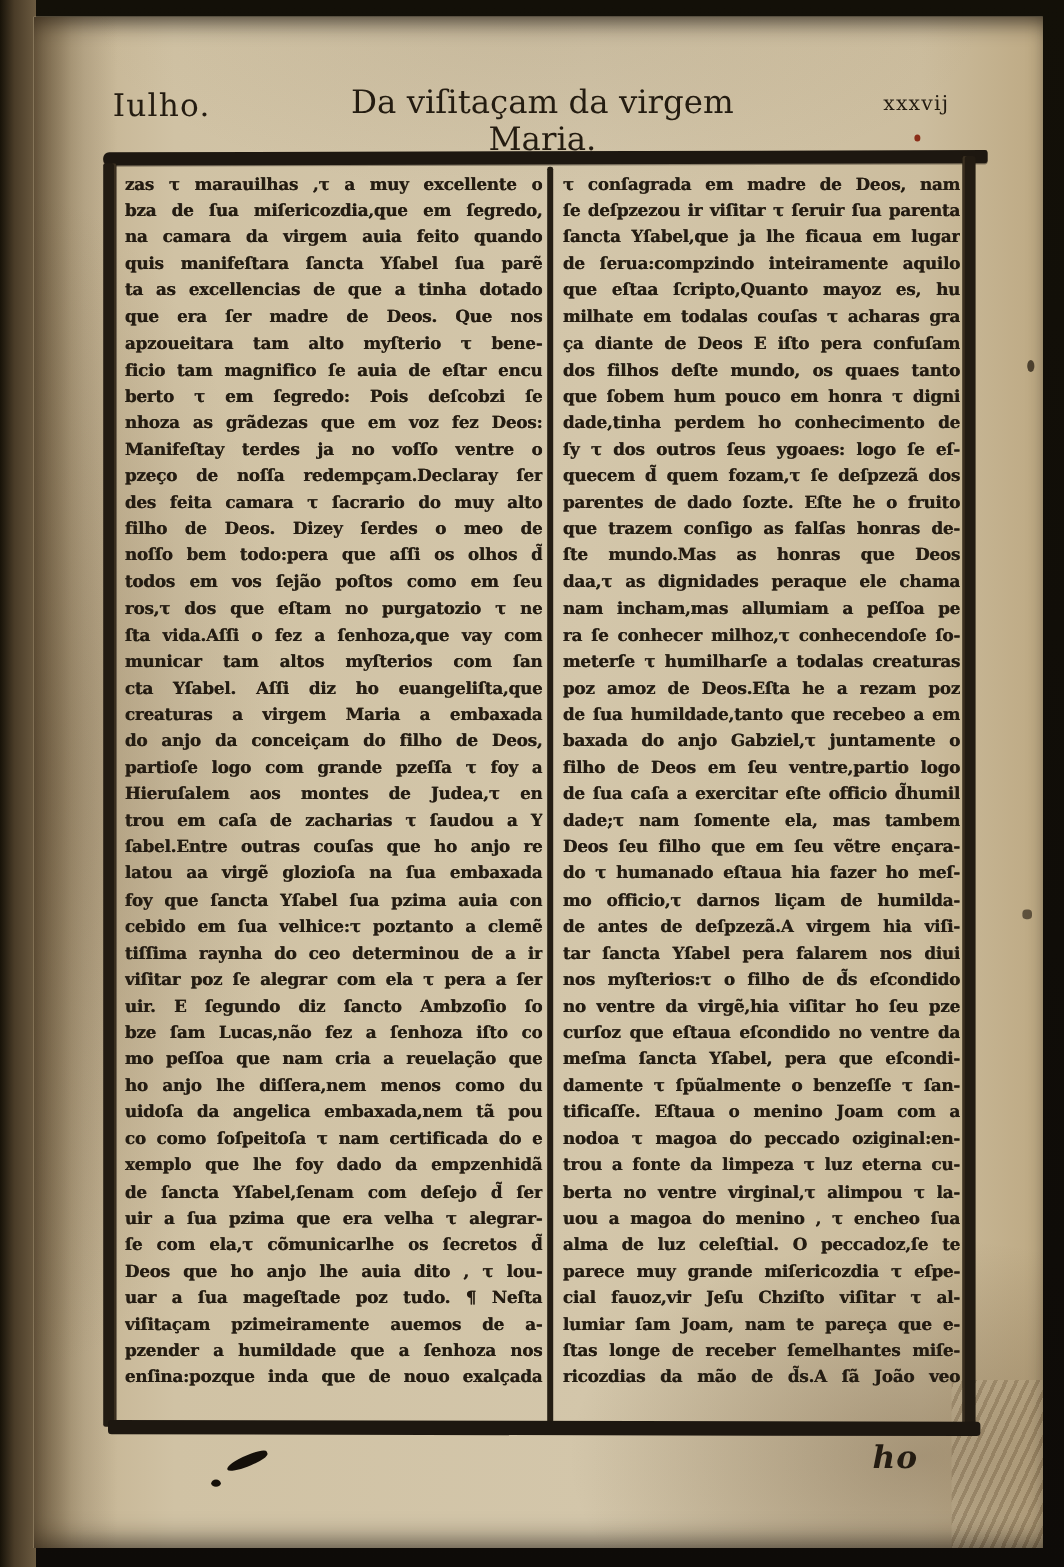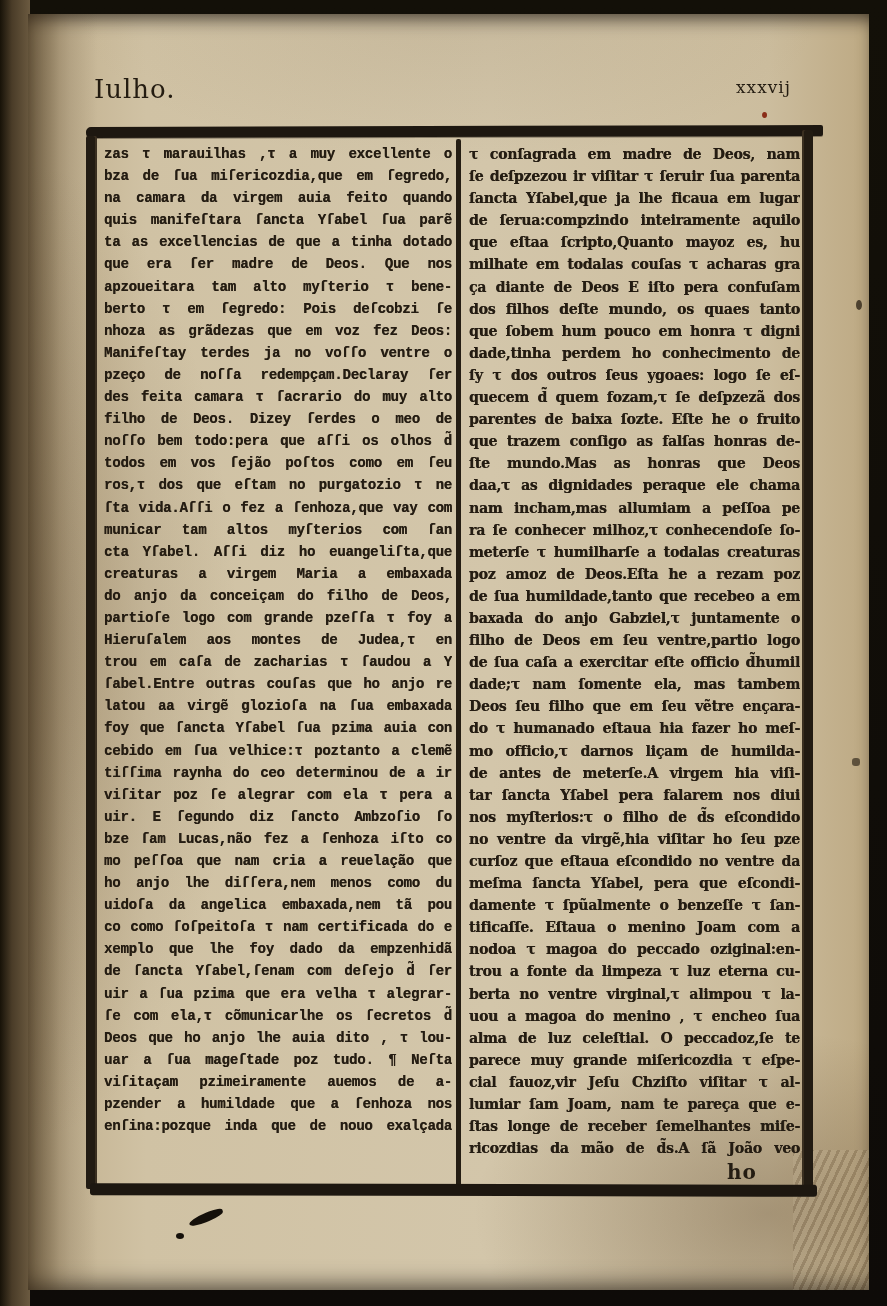--- a/index.html
+++ b/index.html
@@ -36,61 +36,63 @@
   .rule-bottom{position:absolute;left:90px;top:1184px;width:727px;height:12px;background:#1d1710;
             border-radius:3px;transform:rotate(.12deg);}
   .border-left{position:absolute;left:86px;top:136px;width:11px;height:1053px;background:#221b12;
             box-shadow:inset -2px 0 0 #3a2f20;border-radius:2px;}
   .border-right{position:absolute;left:802px;top:130px;width:11px;height:1060px;background:#221b12;
             box-shadow:inset 2px 0 0 #3a2f20;border-radius:2px;}
   .divider{position:absolute;left:456px;top:139px;width:5px;height:1047px;background:#241d13;border-radius:2px;}
   
   .col{position:absolute;top:143px;font-weight:700;font-size:14px;color:#241c12;
        letter-spacing:-.2px;text-shadow:.3px 0 0 rgba(36,28,18,.85);}
-  .col-left{left:104px;width:348px;font-family:Liberation Mono, monospace;}
+  .col-left{left:104px;width:348px;}
   .col-right{left:469px;width:331px;}
   .line{height:22.1px;line-height:22.1px;overflow:hidden;
         text-align:justify;text-align-last:justify;}
   
-  .catchword{position:absolute;left:727px;top:1160px;width:60px;font-size:20px;font-weight:700;
-        color:#241c12;letter-spacing:1px;}
+  .catchword{position:absolute;left:727px;top:1200px;width:60px;font-size:26px;font-weight:700;
+        color:#241c12;letter-spacing:1px;font-style:italic;}
   
   .ink-blot{position:absolute;left:188px;top:1213px;width:36px;height:9px;background:#15100a;
         border-radius:60% 40% 50% 50%;transform:rotate(-22deg);}
   .ink-dot{position:absolute;left:176px;top:1233px;width:8px;height:6px;background:#15100a;border-radius:50%;}
   .speck-a{position:absolute;left:856px;top:300px;width:6px;height:10px;background:rgba(30,22,12,.7);border-radius:50%;}
   .speck-b{position:absolute;left:852px;top:758px;width:8px;height:8px;background:rgba(30,22,12,.6);border-radius:40%;}
   .stain-red{position:absolute;left:762px;top:112px;width:5px;height:6px;background:#8a2d18;border-radius:50%;}
 </style>
 </head>
 <body>
 
 <div class="scene">
   <div class="book-edge-left"></div>
 
   <div class="page"></div>
   <div class="fold"></div>
   <div class="striations"></div>
 
   <div class="header-month">Iulho.</div>
+  <div class="header-title">Da viſitaçam da virgem Maria.</div>
   <div class="header-folio">xxxvij</div>
 
   <div class="rule-top"></div>
   <div class="border-left"></div>
   <div class="divider"></div>
   <div class="border-right"></div>
 
   <div class="col col-left">
       <div class="line">zas τ marauilhas ,τ a muy excellente o</div>
       <div class="line">bza de ſua miſericozdia,que em ſegredo,</div>
       <div class="line">na camara da virgem auia feito quando</div>
       <div class="line">quis manifeſtara ſancta Yſabel ſua parẽ</div>
       <div class="line">ta as excellencias de que a tinha dotado</div>
       <div class="line">que era ſer madre de Deos. Que nos</div>
       <div class="line">apzoueitara tam alto myſterio τ bene-</div>
+      <div class="line">ficio tam magnifico ſe auia de eſtar encu</div>
       <div class="line">berto τ em ſegredo: Pois deſcobzi ſe</div>
       <div class="line">nhoza as grãdezas que em voz fez Deos:</div>
       <div class="line">Manifeſtay terdes ja no voſſo ventre o</div>
       <div class="line">pzeço de noſſa redempçam.Declaray ſer</div>
       <div class="line">des feita camara τ ſacrario do muy alto</div>
       <div class="line">filho de Deos. Dizey ſerdes o meo de</div>
       <div class="line">noſſo bem todo:pera que aſſi os olhos d̃</div>
       <div class="line">todos em vos ſejão poſtos como em ſeu</div>
       <div class="line">ros,τ dos que eſtam no purgatozio τ ne</div>
       <div class="line">ſta vida.Aſſi o fez a ſenhoza,que vay com</div>
@@ -129,37 +131,37 @@
       <div class="line">ſancta Yſabel,que ja lhe ficaua em lugar</div>
       <div class="line">de ſerua:compzindo inteiramente aquilo</div>
       <div class="line">que eſtaa ſcripto,Quanto mayoz es, hu</div>
       <div class="line">milhate em todalas couſas τ acharas gra</div>
       <div class="line">ça diante de Deos E iſto pera confuſam</div>
       <div class="line">dos filhos deſte mundo, os quaes tanto</div>
       <div class="line">que ſobem hum pouco em honra τ digni</div>
       <div class="line">dade,tinha perdem ho conhecimento de</div>
       <div class="line">ſy τ dos outros ſeus ygoaes: logo ſe eſ-</div>
       <div class="line">quecem d̃ quem fozam,τ ſe deſpzezã dos</div>
-      <div class="line">parentes de baixa ſozte. Eſte he o fruito</div>
+      <div class="line">parentes de dado ſozte. Eſte he o fruito</div>
       <div class="line">que trazem conſigo as falſas honras de-</div>
       <div class="line">ſte mundo.Mas as honras que Deos</div>
       <div class="line">daa,τ as dignidades peraque ele chama</div>
       <div class="line">nam incham,mas allumiam a peſſoa pe</div>
       <div class="line">ra ſe conhecer milhoz,τ conhecendoſe ſo-</div>
       <div class="line">meterſe τ humilharſe a todalas creaturas</div>
       <div class="line">poz amoz de Deos.Eſta he a rezam poz</div>
       <div class="line">de ſua humildade,tanto que recebeo a em</div>
       <div class="line">baxada do anjo Gabziel,τ juntamente o</div>
       <div class="line">filho de Deos em ſeu ventre,partio logo</div>
       <div class="line">de ſua caſa a exercitar eſte officio d̃humil</div>
       <div class="line">dade;τ nam ſomente ela, mas tambem</div>
       <div class="line">Deos ſeu filho que em ſeu vẽtre ençara-</div>
       <div class="line">do τ humanado eſtaua hia fazer ho meſ-</div>
       <div class="line">mo officio,τ darnos liçam de humilda-</div>
-      <div class="line">de antes de meterſe.A virgem hia viſi-</div>
+      <div class="line">de antes de deſpzezã.A virgem hia viſi-</div>
       <div class="line">tar ſancta Yſabel pera falarem nos diui</div>
       <div class="line">nos myſterios:τ o filho de d̃s eſcondido</div>
       <div class="line">no ventre da virgẽ,hia viſitar ho ſeu pze</div>
       <div class="line">curſoz que eſtaua eſcondido no ventre da</div>
       <div class="line">meſma ſancta Yſabel, pera que eſcondi-</div>
       <div class="line">damente τ ſpũalmente o benzeſſe τ ſan-</div>
       <div class="line">tificaſſe. Eſtaua o menino Joam com a</div>
       <div class="line">nodoa τ magoa do peccado oziginal:en-</div>
       <div class="line">trou a fonte da limpeza τ luz eterna cu-</div>
       <div class="line">berta no ventre virginal,τ alimpou τ la-</div>

